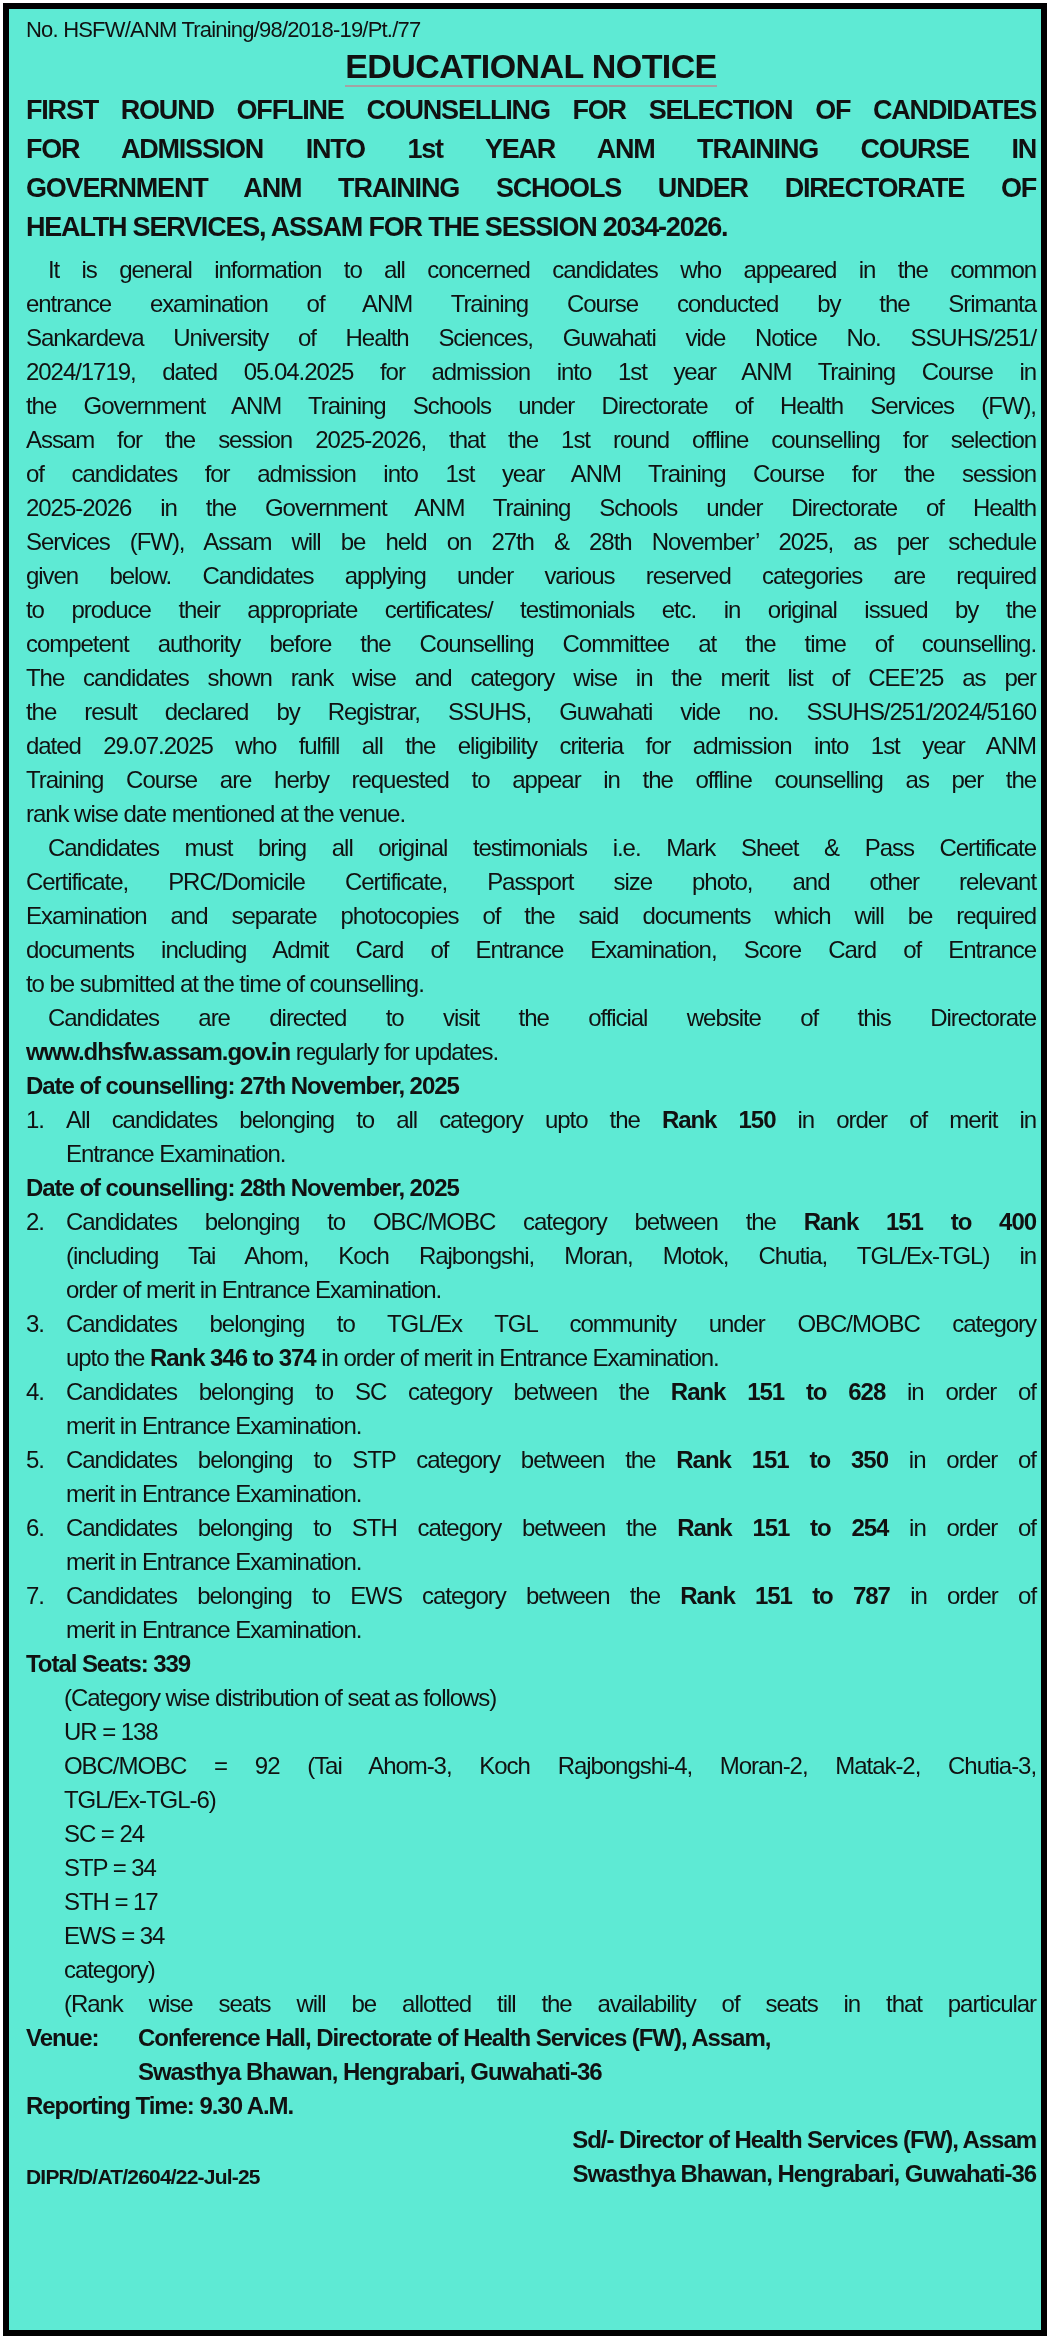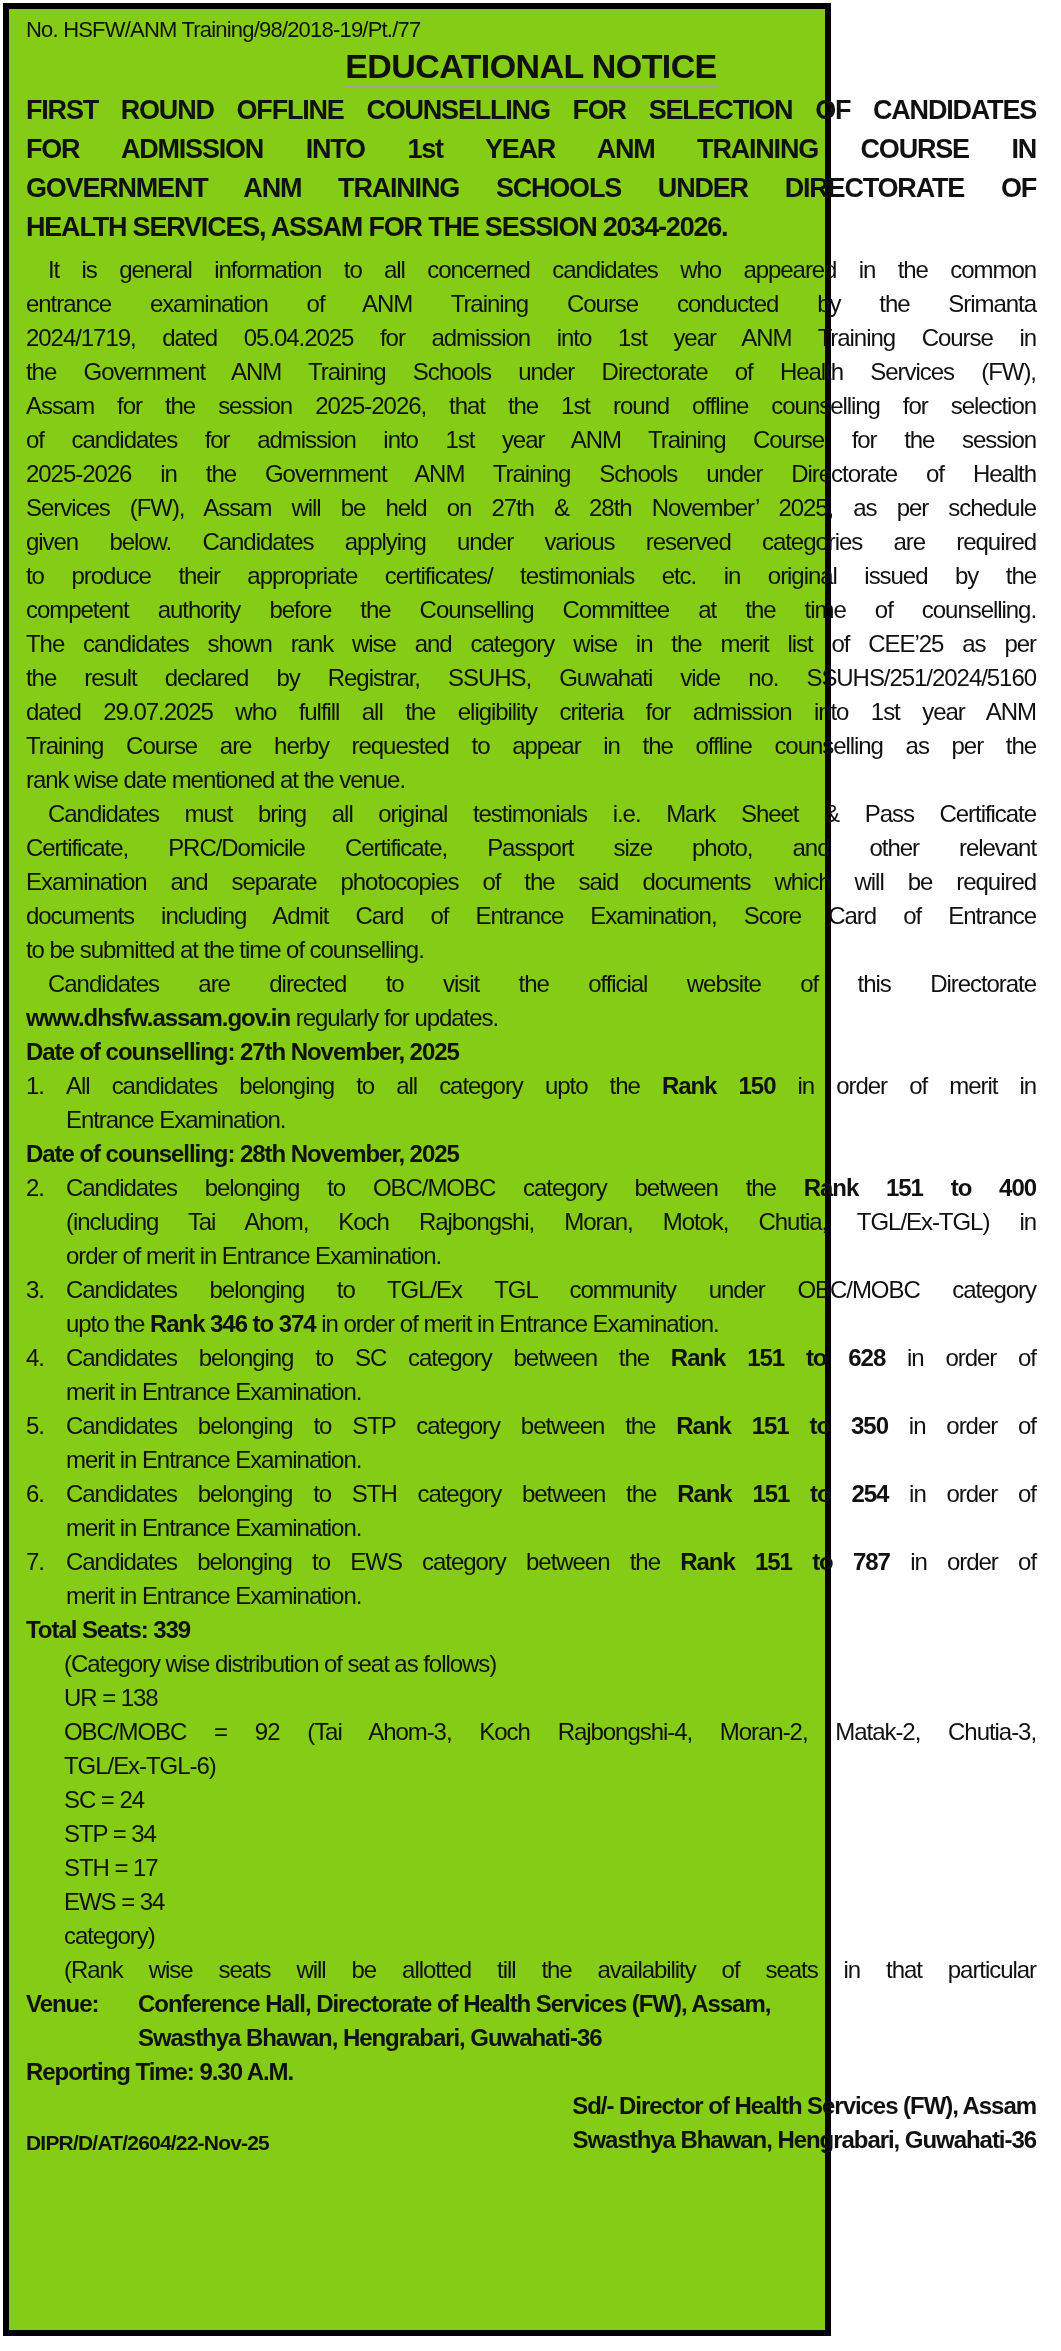--- a/index.html
+++ b/index.html
@@ -1,19 +1,19 @@
 <!DOCTYPE html>
 <html><head>
 <meta charset="utf-8">
 <style>
   html, body { margin: 0; padding: 0; background: #ffffff; }
   body { width: 1061px; height: 2351px; position: relative; overflow: hidden; }
   .frame {
-    position: absolute; left: 3px; top: 3px; width: 828px; height: 2333px;
-    border: 6px solid #000000; box-sizing: border-box; background: #84cc16;
+    position: absolute; left: 3px; top: 3px; width: 1044px; height: 2333px;
+    border: 6px solid #000000; box-sizing: border-box; background: #5eead4;
   }
   .content {
     position: absolute; left: 17px; top: 6px; width: 1010px;
     font-family: "Liberation Sans", sans-serif; color: #111111;
   }
   .line {
     display: block; height: 34px; line-height: 34px; font-size: 24px;
     letter-spacing: -1.05px; word-spacing: 0px; white-space: nowrap;
     text-align: justify; text-align-last: justify; overflow: visible;
   }
@@ -56,20 +56,21 @@
       <span class="subhead">FIRST ROUND OFFLINE COUNSELLING FOR SELECTION OF CANDIDATES</span>
       <span class="subhead">FOR ADMISSION INTO 1st YEAR ANM TRAINING COURSE IN</span>
       <span class="subhead">GOVERNMENT ANM TRAINING SCHOOLS UNDER DIRECTORATE OF</span>
       <span class="subhead last">HEALTH SERVICES, ASSAM FOR THE SESSION 2034-2026.</span>
     </div>
     <span class="gap"></span>
 
     <div id="para1">
         <span class="line indent">It is general information to all concerned candidates who appeared in the common</span>
         <span class="line">entrance examination of ANM Training Course conducted by the Srimanta</span>
+        <span class="line">Sankardeva University of Health Sciences, Guwahati vide Notice No. SSUHS/251/</span>
         <span class="line">2024/1719, dated 05.04.2025 for admission into 1st year ANM Training Course in</span>
         <span class="line">the Government ANM Training Schools under Directorate of Health Services (FW),</span>
         <span class="line">Assam for the session 2025-2026, that the 1st round offline counselling for selection</span>
         <span class="line">of candidates for admission into 1st year ANM Training Course for the session</span>
         <span class="line">2025-2026 in the Government ANM Training Schools under Directorate of Health</span>
         <span class="line">Services (FW), Assam will be held on 27th &amp; 28th November’ 2025, as per schedule</span>
         <span class="line">given below. Candidates applying under various reserved categories are required</span>
         <span class="line">to produce their appropriate certificates/ testimonials etc. in original issued by the</span>
         <span class="line">competent authority before the Counselling Committee at the time of counselling.</span>
         <span class="line">The candidates shown rank wise and category wise in the merit list of CEE’25 as per</span>
@@ -149,21 +150,21 @@
       <span class="line sub">EWS = 34</span>
       <span class="line sub">category)</span>
       <span class="line sub" style="text-align-last: justify;">(Rank wise seats will be allotted till the availability of seats in that particular</span>
     </div>
 
     <span class="line venue"><span class="lbl">Venue:</span><span>Conference Hall, Directorate of Health Services (FW), Assam,</span></span>
     <span class="line venue2">Swasthya Bhawan, Hengrabari, Guwahati-36</span>
     <span class="line heading">Reporting Time: 9.30 A.M.</span>
 
     <div class="footer">
-      <span class="dipr">DIPR/D/AT/2604/22-Nov-25</span>
+      <span class="dipr">DIPR/D/AT/2604/22-Jul-25</span>
       <div class="sign">
         <div>Sd/- Director of Health Services (FW), Assam</div>
         <div>Swasthya Bhawan, Hengrabari, Guwahati-36</div>
       </div>
     </div>
 
   </div>
 </div>
 
 </body></html>

